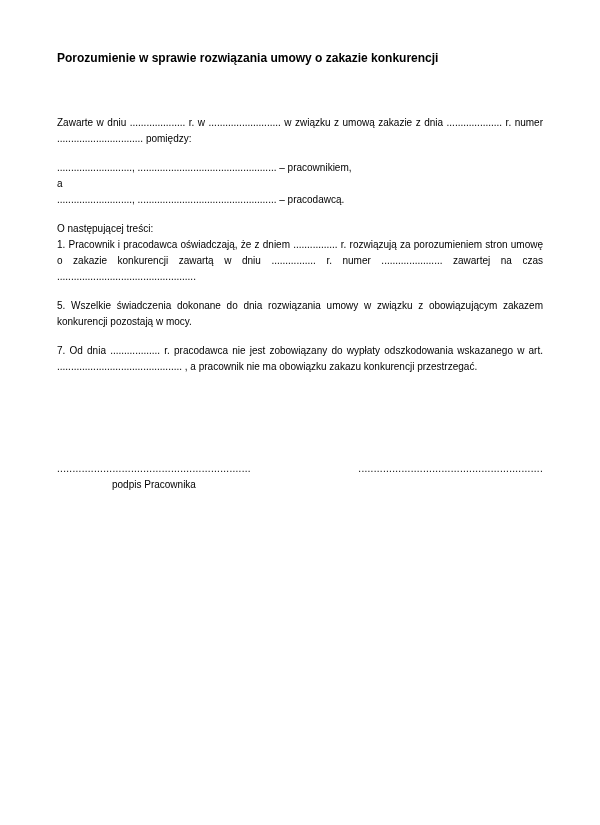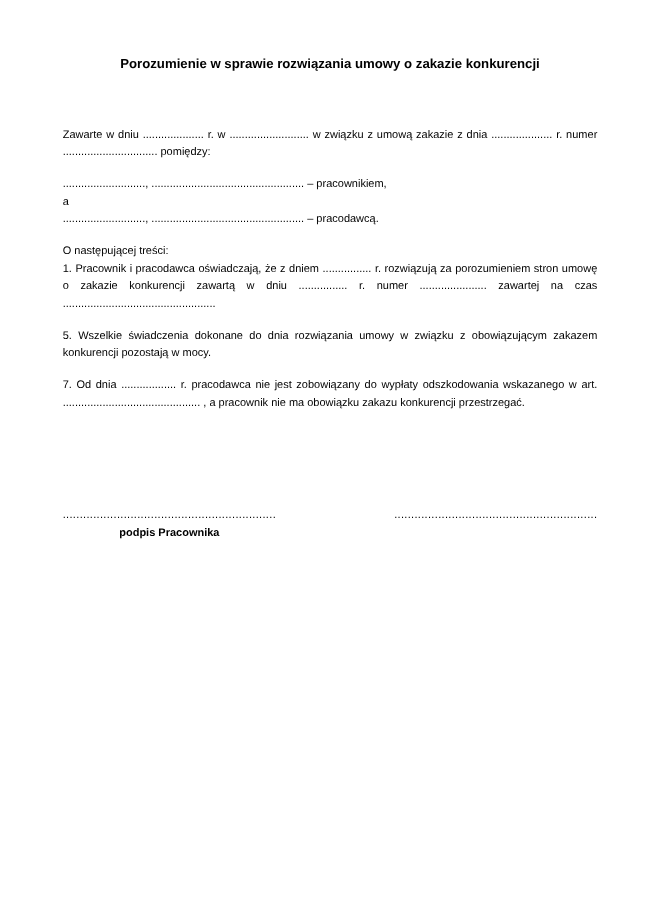--- a/index.html
+++ b/index.html
@@ -13,21 +13,21 @@
     height: 825px;
     background: #ffffff;
     color: #000000;
     font-family: "Liberation Sans", sans-serif;
     box-sizing: border-box;
     padding: 50px 57px 0 57px;
   }
   .doc-title {
     font-size: 12px;
     font-weight: bold;
-    text-align: center;
+    text-align: left;
     line-height: 16px;
     margin: 0 0 49px 0;
   }
   .para {
     font-size: 10px;
     line-height: 16px;
     margin: 0 0 13px 0;
   }
   .justify {
     text-align: justify;
@@ -51,21 +51,20 @@
   .sig-line {
     font-size: 10px;
     line-height: 14px;
     letter-spacing: 0.3px;
     white-space: nowrap;
   }
   .sig-label {
     font-size: 10px;
     line-height: 14px;
     margin-top: 2px;
-    font-weight: bold;
   }
 </style>
 </head>
 <body>
 
 <div class="page">
 
   <h1 class="doc-title">Porozumienie w sprawie rozwiązania umowy o zakazie konkurencji</h1>
 
   <p class="para justify">Zawarte w dniu .................... r. w .......................... w związku z umową zakazie z dnia .................... r. numer ............................... pomiędzy:</p>

